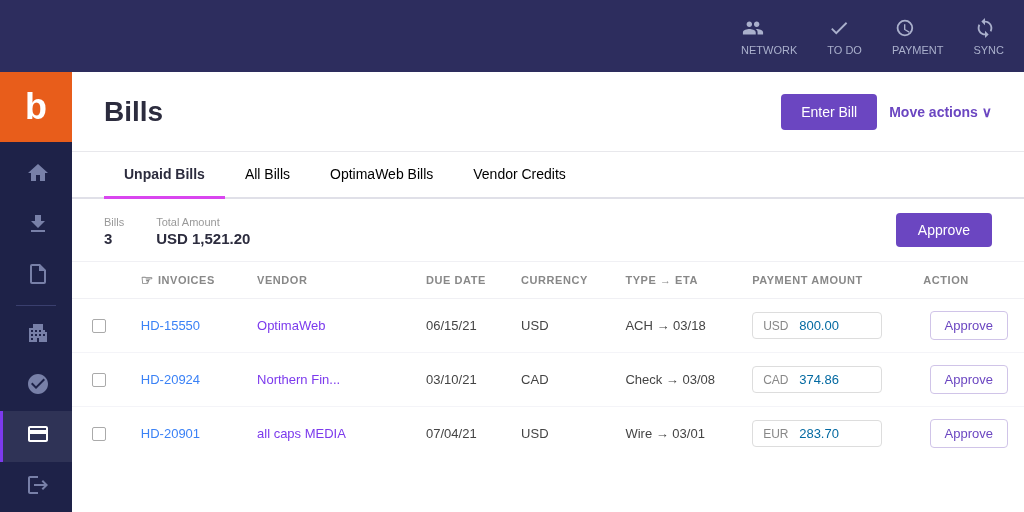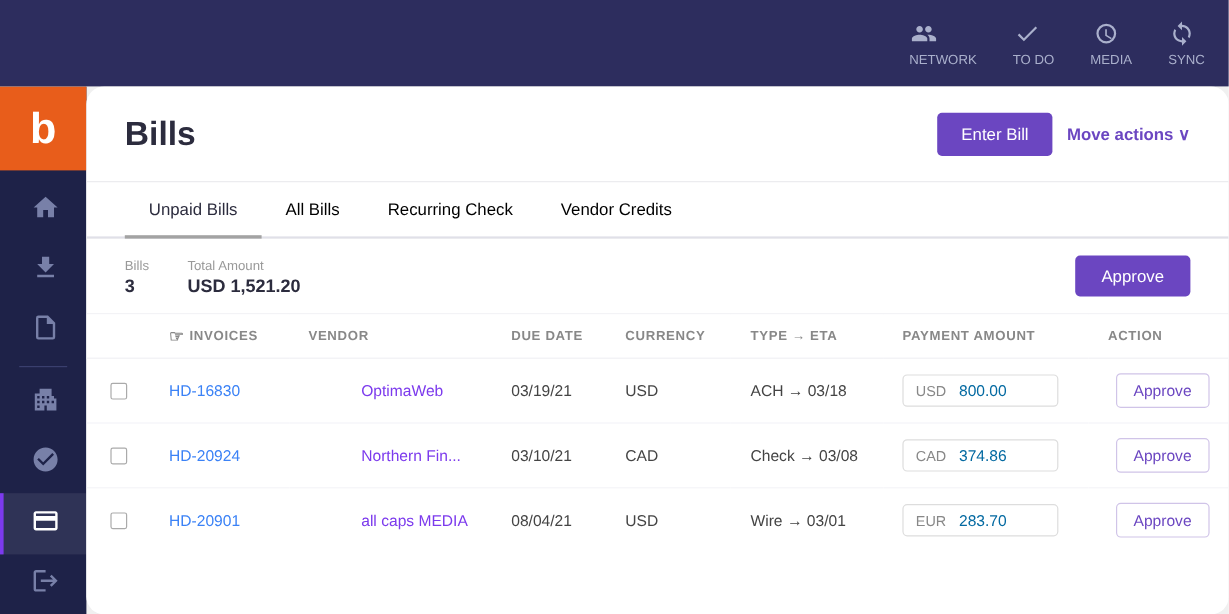--- a/index.html
+++ b/index.html
@@ -93,21 +93,20 @@
     }
     .sidebar-icon svg { width: 24px; height: 24px; fill: currentColor; }
 
     
     .content {
       flex: 1;
       background: #f5f5f8;
       overflow: hidden;
       display: flex;
       flex-direction: column;
-      border-radius: 15px;
     }
 
     
     .page-header {
       background: #ffffff;
       padding: 20px 32px;
       display: flex;
       align-items: center;
       justify-content: space-between;
       border-bottom: 1px solid #e8e8ec;
@@ -156,22 +155,22 @@
       padding: 14px 20px;
       font-size: 14px;
       color: #000000;
       cursor: pointer;
       border-bottom: 3px solid transparent;
       margin-bottom: -2px;
       white-space: nowrap;
     }
     .tab.active {
       color: #2c2c3e;
-      font-weight: 400;
-      border-bottom: 3px solid #a3a3a3;
+      font-weight: 700;
+      border-bottom: 3px solid #d946ef;
       text-align: center;
     }
 
     
     .table-container {
       background: #ffffff;
       margin: 0;
       flex: 1;
       overflow: hidden;
     }
@@ -225,21 +224,21 @@
     .col-checkbox { width: 36px; padding-left: 20px !important; }
     .col-invoice { width: 110px; }
     .col-vendor { width: 160px; }
     .col-due { width: 90px; }
     .col-currency { width: 80px; }
     .col-type { width: 120px; }
     .col-amount { width: 160px; }
     .col-action { width: 100px; text-align: right; }
 
     .invoice-link { color: #3b82f6; text-decoration: none; font-weight: 500; }
-    .vendor-link { color: #7c3aed; text-decoration: none; margin-left: 44px; }
+    .vendor-link { color: #7c3aed; text-decoration: none; }
     .fake-checkbox {
       width: 14px;
       height: 14px;
       border: 1px solid #aaa;
       border-radius: 2px;
       background: white;
     }
 
     .amount-cell {
       display: flex;
@@ -291,21 +290,21 @@
         </svg>
     </div>
     <span>TO DO</span>
   </div>
   <div class="top-nav-item">
     <div class="top-nav-icon">
       <svg viewBox="0 0 24 24">
           <path d="M13 3a9 9 0 1 0 0 18A9 9 0 0 0 13 3zm0 16a7 7 0 1 1 0-14 7 7 0 0 1 0 14zm.5-11H12v6l5.25 3.15.75-1.23-4.5-2.67V8z"></path>
         </svg>
     </div>
-    <span>MEDIA</span>
+    <span>PAYMENT</span>
   </div>
   <div class="top-nav-item">
     <div class="top-nav-icon">
       <svg viewBox="0 0 24 24">
           <path d="M12 4V1L8 5l4 4V6c3.31 0 6 2.69 6 6 0 1.01-.25 1.97-.7 2.8l1.46 1.46A7.93 7.93 0 0 0 20 12c0-4.42-3.58-8-8-8zm0 14c-3.31 0-6-2.69-6-6 0-1.01.25-1.97.7-2.8L5.24 7.74A7.93 7.93 0 0 0 4 12c0 4.42 3.58 8 8 8v3l4-4-4-4v3z"></path>
         </svg>
     </div>
     <span>SYNC</span>
   </div>
 </div>
@@ -380,21 +379,21 @@
       <h1 class="page-title">Bills</h1>
       <div class="page-header-actions">
         <button class="btn-enter-bill">Enter Bill</button>
         <button class="btn-move-actions">Move actions ∨</button>
       </div>
     </div>
 
     <div class="tabs-bar">
       <div class="tab active">Unpaid Bills</div>
       <div class="tab">All Bills</div>
-      <div class="tab">Recurring Check</div>
+      <div class="tab">OptimaWeb Bills</div>
       <div class="tab">Vendor Credits</div>
     </div>
 
     <div class="table-container">
 
       <div class="summary-row">
         <div class="summary-info">
           <div>
             <div class="summary-label">Bills</div>
             <div class="summary-value">3</div>
@@ -425,26 +424,26 @@
             <th class="col-action">ACTION</th>
           </tr>
         </thead>
         <tbody>
 
           <tr>
             <td class="col-checkbox">
               <div class="fake-checkbox"></div>
             </td>
             <td class="col-invoice">
-              <a href="#" class="invoice-link">HD-16830</a>
+              <a href="#" class="invoice-link">HD-15550</a>
             </td>
             <td class="col-vendor">
               <a href="#" class="vendor-link">OptimaWeb</a>
             </td>
-            <td class="col-due">03/19/21</td>
+            <td class="col-due">06/15/21</td>
             <td class="col-currency">USD</td>
             <td class="col-type">ACH → 03/18</td>
             <td class="col-amount">
               <div class="amount-cell">
                 <span class="currency-label">USD</span>
                 <span class="amount-value">800.00</span>
               </div>
             </td>
             <td class="col-action" style="text-align:right;">
               <button class="btn-approve-row">Approve</button>
@@ -478,21 +477,21 @@
           <tr>
             <td class="col-checkbox">
               <div class="fake-checkbox"></div>
             </td>
             <td class="col-invoice">
               <a href="#" class="invoice-link">HD-20901</a>
             </td>
             <td class="col-vendor">
               <a href="#" class="vendor-link">all caps MEDIA</a>
             </td>
-            <td class="col-due">08/04/21</td>
+            <td class="col-due">07/04/21</td>
             <td class="col-currency">USD</td>
             <td class="col-type">Wire → 03/01</td>
             <td class="col-amount">
               <div class="amount-cell">
                 <span class="currency-label">EUR</span>
                 <span class="amount-value">283.70</span>
               </div>
             </td>
             <td class="col-action" style="text-align:right;">
               <button class="btn-approve-row">Approve</button>

